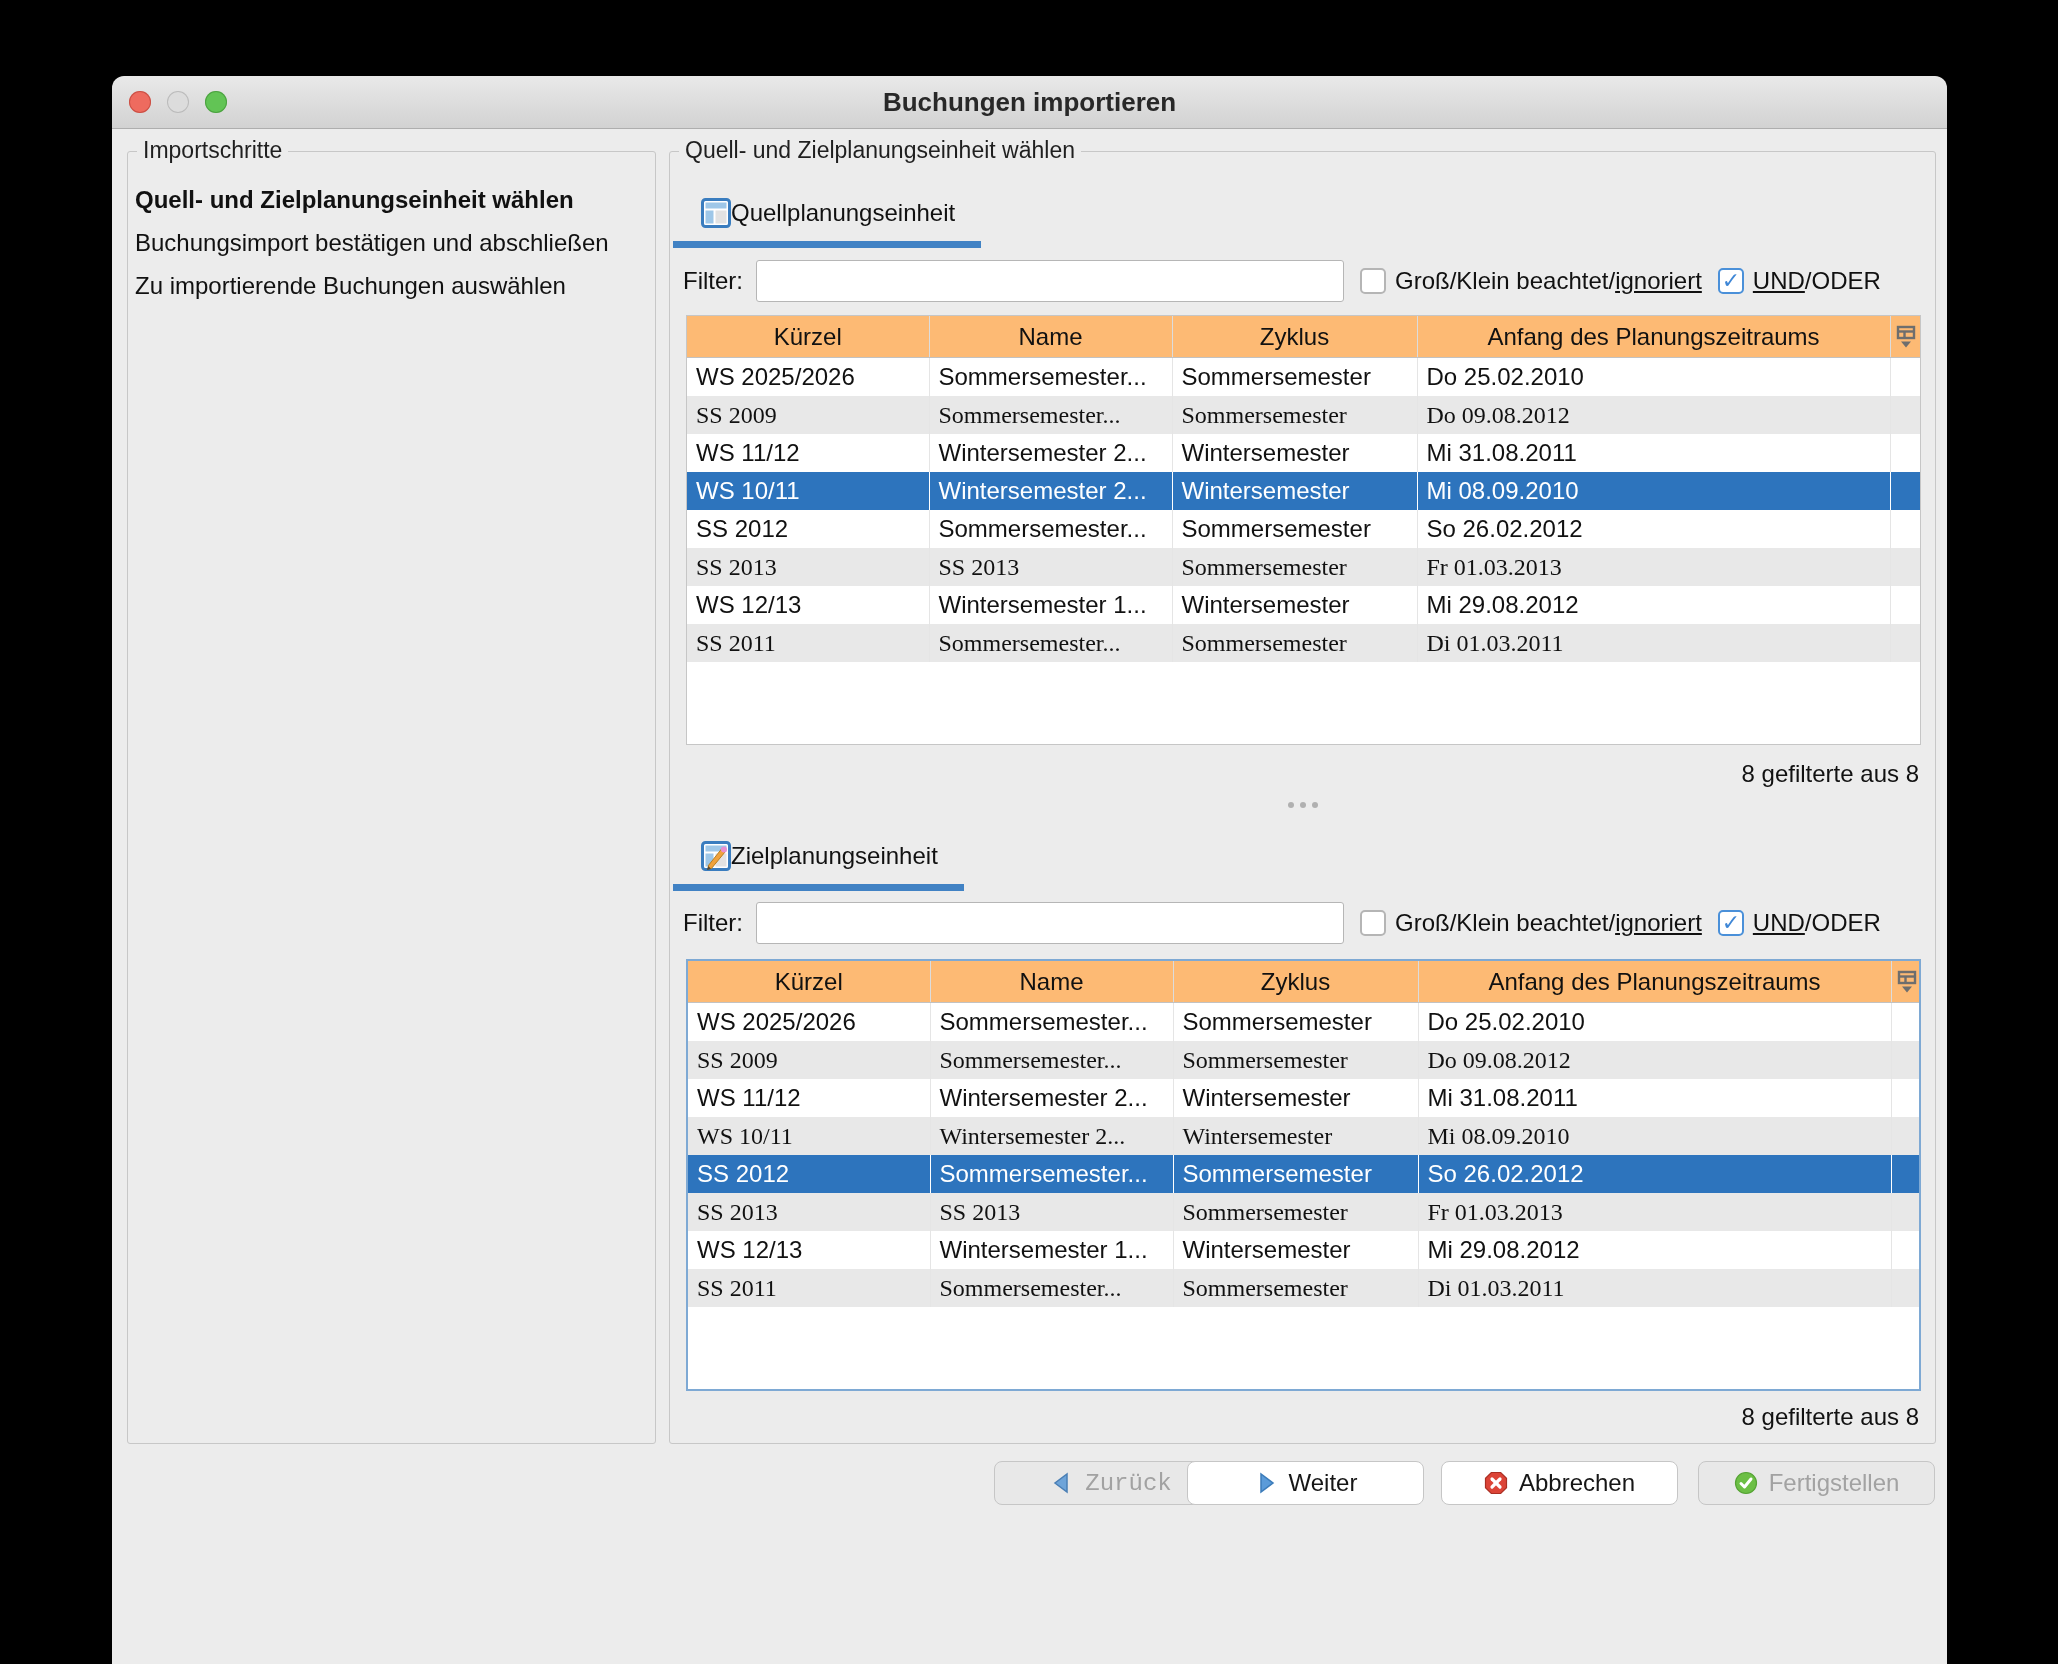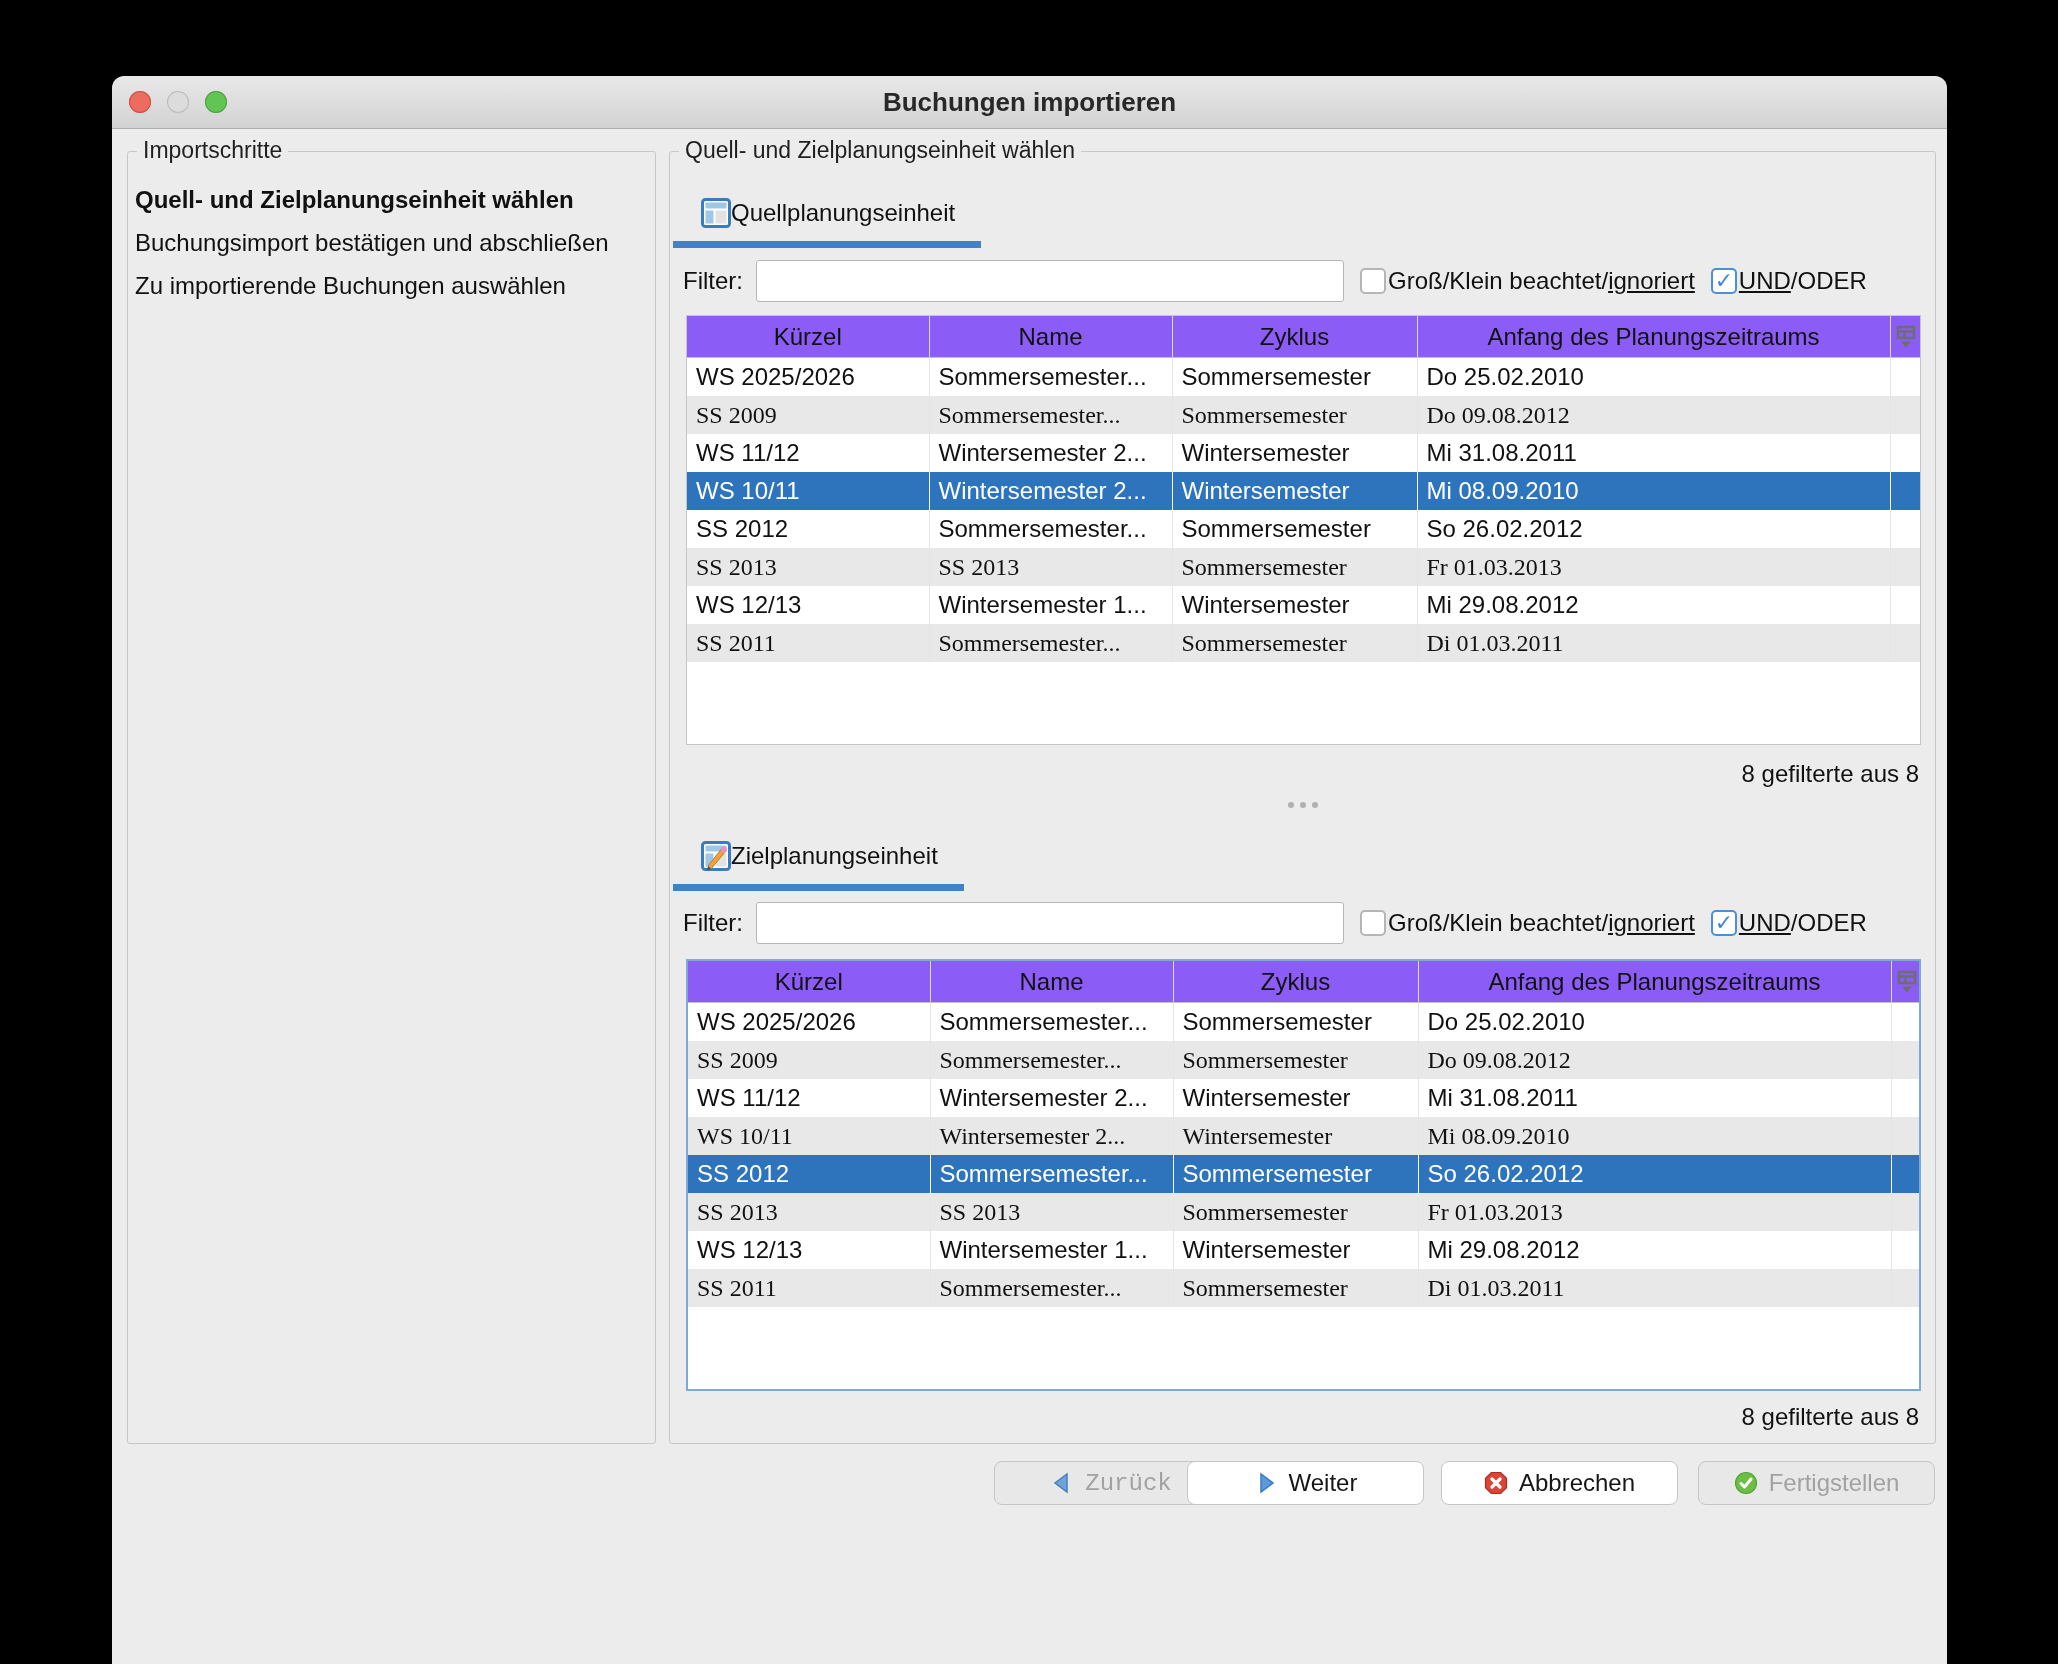--- a/index.html
+++ b/index.html
@@ -63,32 +63,32 @@
     font-size:24px;padding:0 8px;outline:none;
     font-family:"Liberation Sans","DejaVu Sans",sans-serif;
   }
   .checkbox{
     width:26px;height:26px;box-sizing:border-box;border-radius:5px;
     background:#fff;flex:0 0 auto;display:flex;align-items:center;justify-content:center;
   }
   .checkbox.unchecked{border:2px solid #b5b5b5;margin-left:16px;}
   .checkbox.checked{border:2px solid #4a90d9;margin-left:16px;}
   .checkmark{color:#3f87d6;font-size:22px;font-weight:700;line-height:1;}
-  .cblbl{font-size:24px;color:#111;margin-left:2px;white-space:nowrap;}
+  .cblbl{font-size:24px;color:#111;margin-left:9px;white-space:nowrap;}
   .lnk{text-decoration:underline;}
   
   .tablewrap{
     position:absolute;left:16px;width:1235px;height:430px;box-sizing:border-box;
     background:#fff;border:1px solid #c6c6c6;overflow:hidden;
   }
   .tw1{top:163px;}
   .tw2{top:807px;height:432px;border:2px solid #7ea9d4;}
   table.tbl{border-collapse:collapse;table-layout:fixed;width:100%;}
   .tbl th{
-    height:41px;font-size:24px;font-weight:400;color:#111;background:#8b5cf6;
+    height:41px;font-size:24px;font-weight:400;color:#111;background:#fdba74;
     border-right:1px solid #dcdcdc;border-bottom:1px solid #c2c2c2;
     text-align:center;padding:0 4px;white-space:nowrap;overflow:hidden;
   }
   .tbl th:last-child{border-right:none;padding:0;}
   .tbl td{
     height:38px;font-size:24px;color:#111;
     border-right:1px solid rgba(0,0,0,.10);
     padding:0 4px 0 9px;white-space:nowrap;overflow:hidden;
   }
   .tbl td:last-child{border-right:none;padding:0;}

